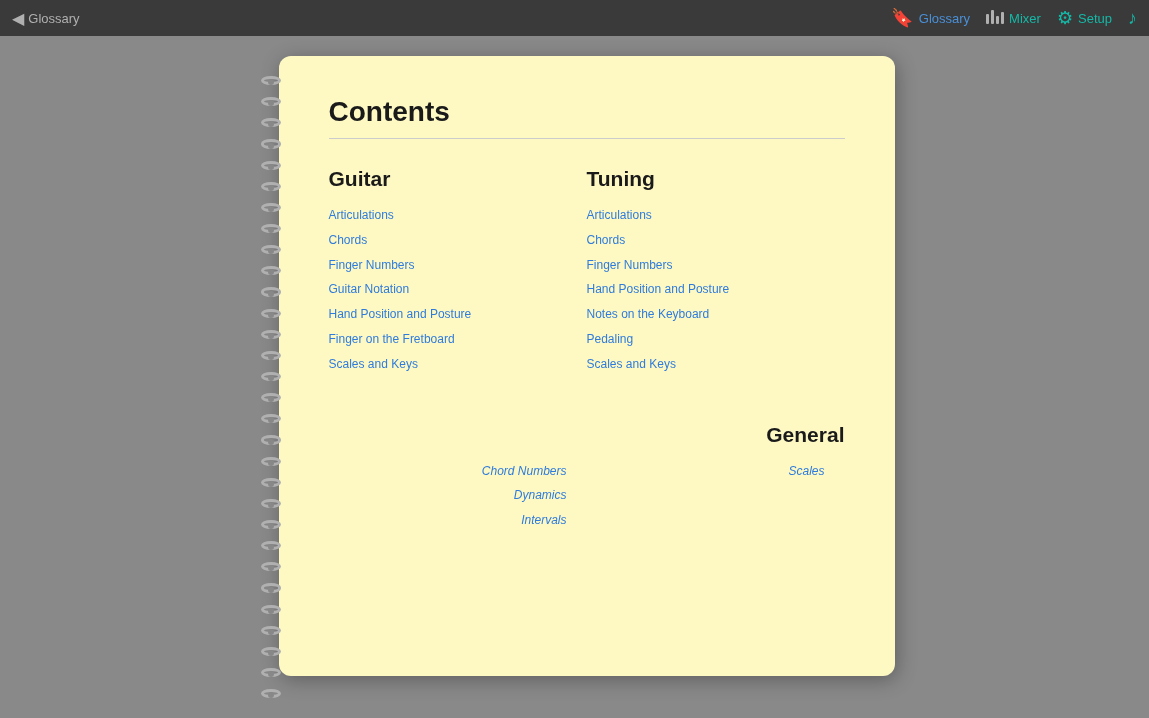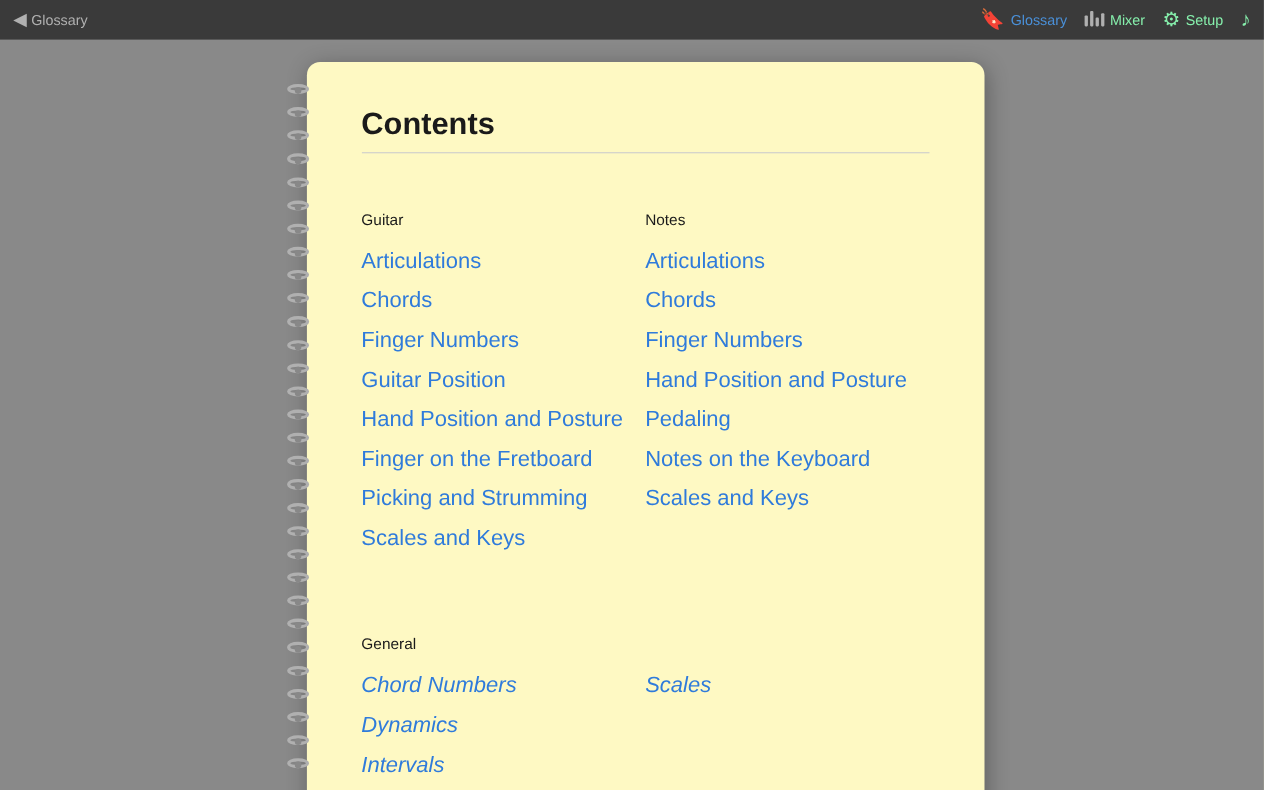--- a/index.html
+++ b/index.html
@@ -51,21 +51,21 @@
       display: flex;
       align-items: center;
       gap: 16px;
     }
 
     .nav-item {
       display: flex;
       align-items: center;
       gap: 5px;
       cursor: pointer;
-      color: #86efac;
+      color: #14b8a6;
       font-size: 13px;
     }
 
     .nav-item.active {
       color: #4a90d9;
     }
 
     
     .main-area {
       width: 100%;
@@ -143,49 +143,49 @@
       margin-bottom: 28px;
     }
 
     .contents-grid {
       display: grid;
       grid-template-columns: 1fr 1fr;
       gap: 0;
     }
 
     .section-heading {
-      font-size: 14px;
-      font-weight: 400;
+      font-size: 21px;
+      font-weight: 700;
       color: #1a1a1a;
       margin-bottom: 16px;
-      margin-top: 24px;
     }
 
     .section-col {
       padding-right: 20px;
     }
 
     .section-links {
       display: flex;
       flex-direction: column;
       gap: 8px;
       margin-bottom: 30px;
     }
 
     .section-link {
       color: #2f7bdb;
-      font-size: 20px;
+      font-size: 12px;
       text-decoration: none;
       cursor: pointer;
       line-height: 1.4;
     }
 
     .general-section {
       margin-top: 20px;
       grid-column: 1 / -1;
+      text-align: right;
     }
 
     .general-grid {
       display: grid;
       grid-template-columns: 1fr 1fr;
       font-style: italic;
     }
 
     
     .mixer-icon-svg {
@@ -278,37 +278,36 @@
       <div class="page-divider"></div>
 
       <div class="contents-grid">
 
         <div class="section-col">
           <h2 class="section-heading">Guitar</h2>
           <div class="section-links">
             <a class="section-link">Articulations</a>
             <a class="section-link">Chords</a>
             <a class="section-link">Finger Numbers</a>
-            <a class="section-link">Guitar Position</a>
+            <a class="section-link">Guitar Notation</a>
             <a class="section-link">Hand Position and Posture</a>
             <a class="section-link">Finger on the Fretboard</a>
-            <a class="section-link">Picking and Strumming</a>
             <a class="section-link">Scales and Keys</a>
           </div>
         </div>
 
         <div class="section-col">
-          <h2 class="section-heading">Notes</h2>
+          <h2 class="section-heading">Tuning</h2>
           <div class="section-links">
             <a class="section-link">Articulations</a>
             <a class="section-link">Chords</a>
             <a class="section-link">Finger Numbers</a>
             <a class="section-link">Hand Position and Posture</a>
+            <a class="section-link">Notes on the Keyboard</a>
             <a class="section-link">Pedaling</a>
-            <a class="section-link">Notes on the Keyboard</a>
             <a class="section-link">Scales and Keys</a>
           </div>
         </div>
 
         <div class="general-section">
           <h2 class="section-heading">General</h2>
           <div class="general-grid">
             <div class="section-col">
               <div class="section-links">
                 <a class="section-link">Chord Numbers</a>

